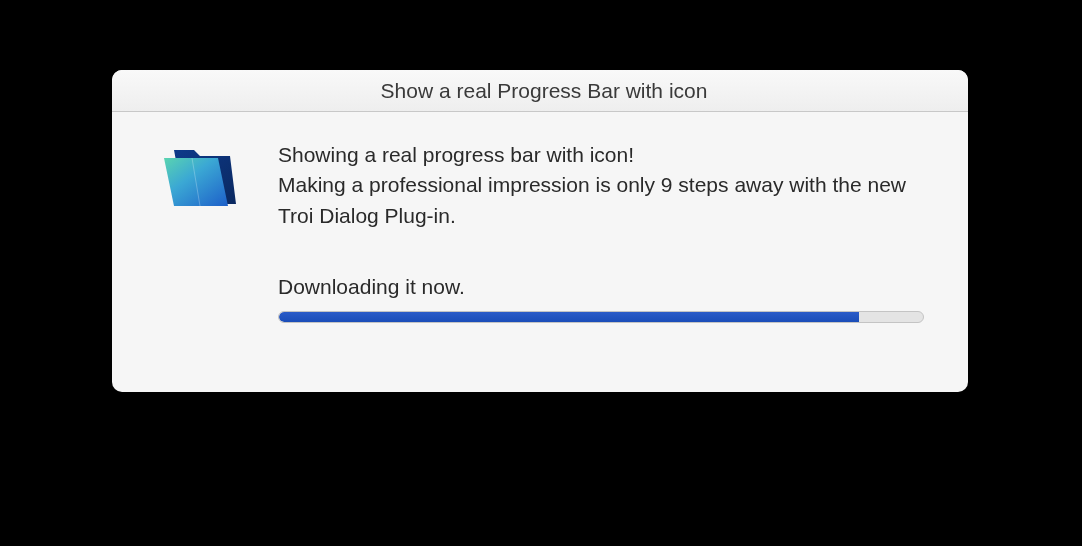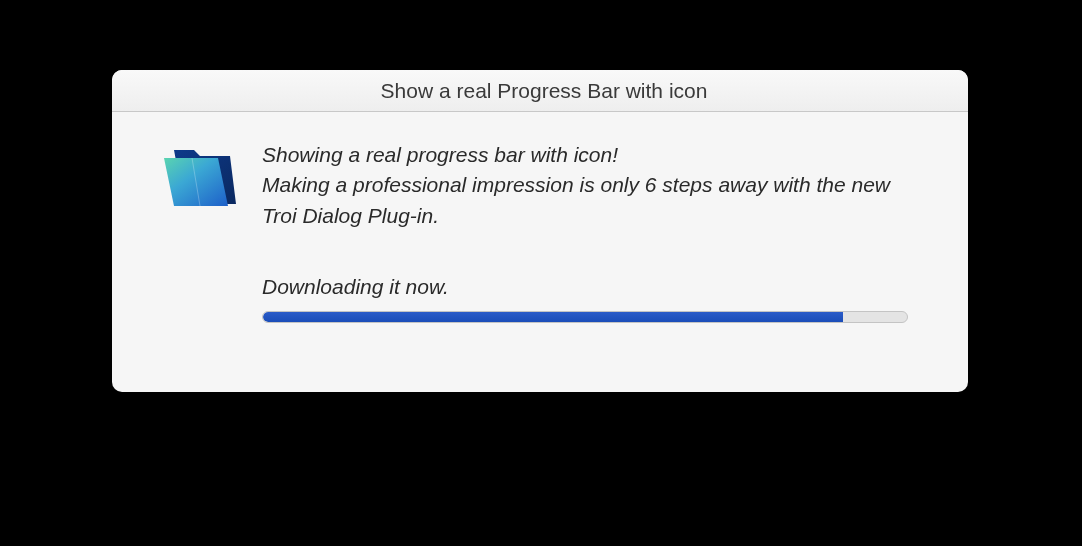--- a/index.html
+++ b/index.html
@@ -35,22 +35,21 @@
     }
     .title-text {
       font-size: 21px;
       color: #3a3a3a;
       font-weight: 400;
       margin-left: 8px;
     }
     .content {
       padding: 28px 60px 28px 48px;
       display: flex;
-      gap: 24px;
-      font-style: italic;
+      gap: 40px;
     }
     .icon-wrap {
       flex-shrink: 0;
       padding-top: 4px;
     }
     .text-area {
       flex: 1;
     }
     .body-text {
       font-size: 21px;
@@ -105,21 +104,21 @@
         <path d="M 14 6 L 34 6 L 40 12 L 70 12 L 76 60 L 24 60 Z" fill="url(#backGrad)"></path>
 
         <path d="M 4 14 L 58 14 L 68 62 L 14 62 Z" fill="url(#frontGrad)"></path>
 
         <path d="M 32 14 L 40 62" stroke="rgba(255,255,255,0.25)" stroke-width="1"></path>
       </svg>
     </div>
     <div class="text-area">
       <div class="body-text">
         <span>Showing a real progress bar with icon!</span><br>
-        <span>Making a professional impression is only 6 steps away with the new Troi Dialog Plug-in.</span>
+        <span>Making a professional impression is only 9 steps away with the new Troi Dialog Plug-in.</span>
       </div>
       <div class="status-text">Downloading it now.</div>
       <div class="progress-track">
         <div class="progress-fill" style="width:90%"></div>
       </div>
     </div>
   </div>
 </div>
 
 </body></html>

